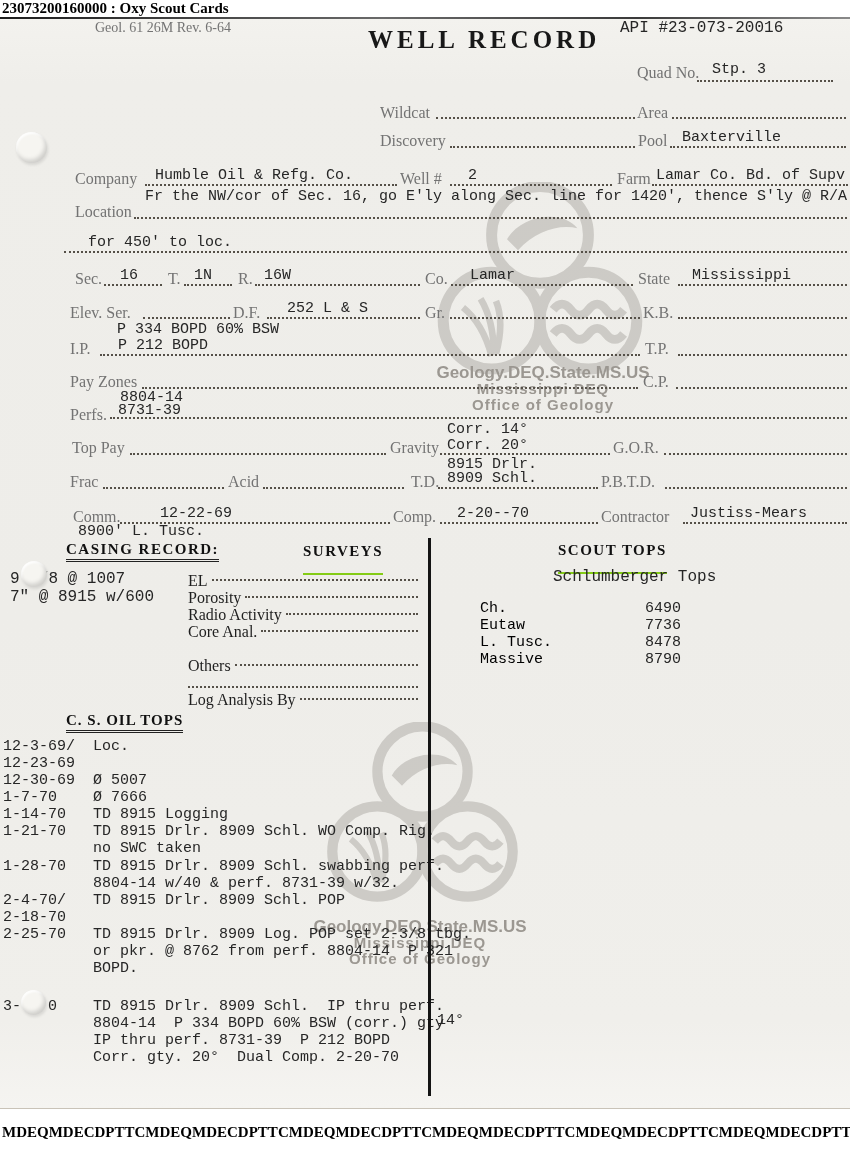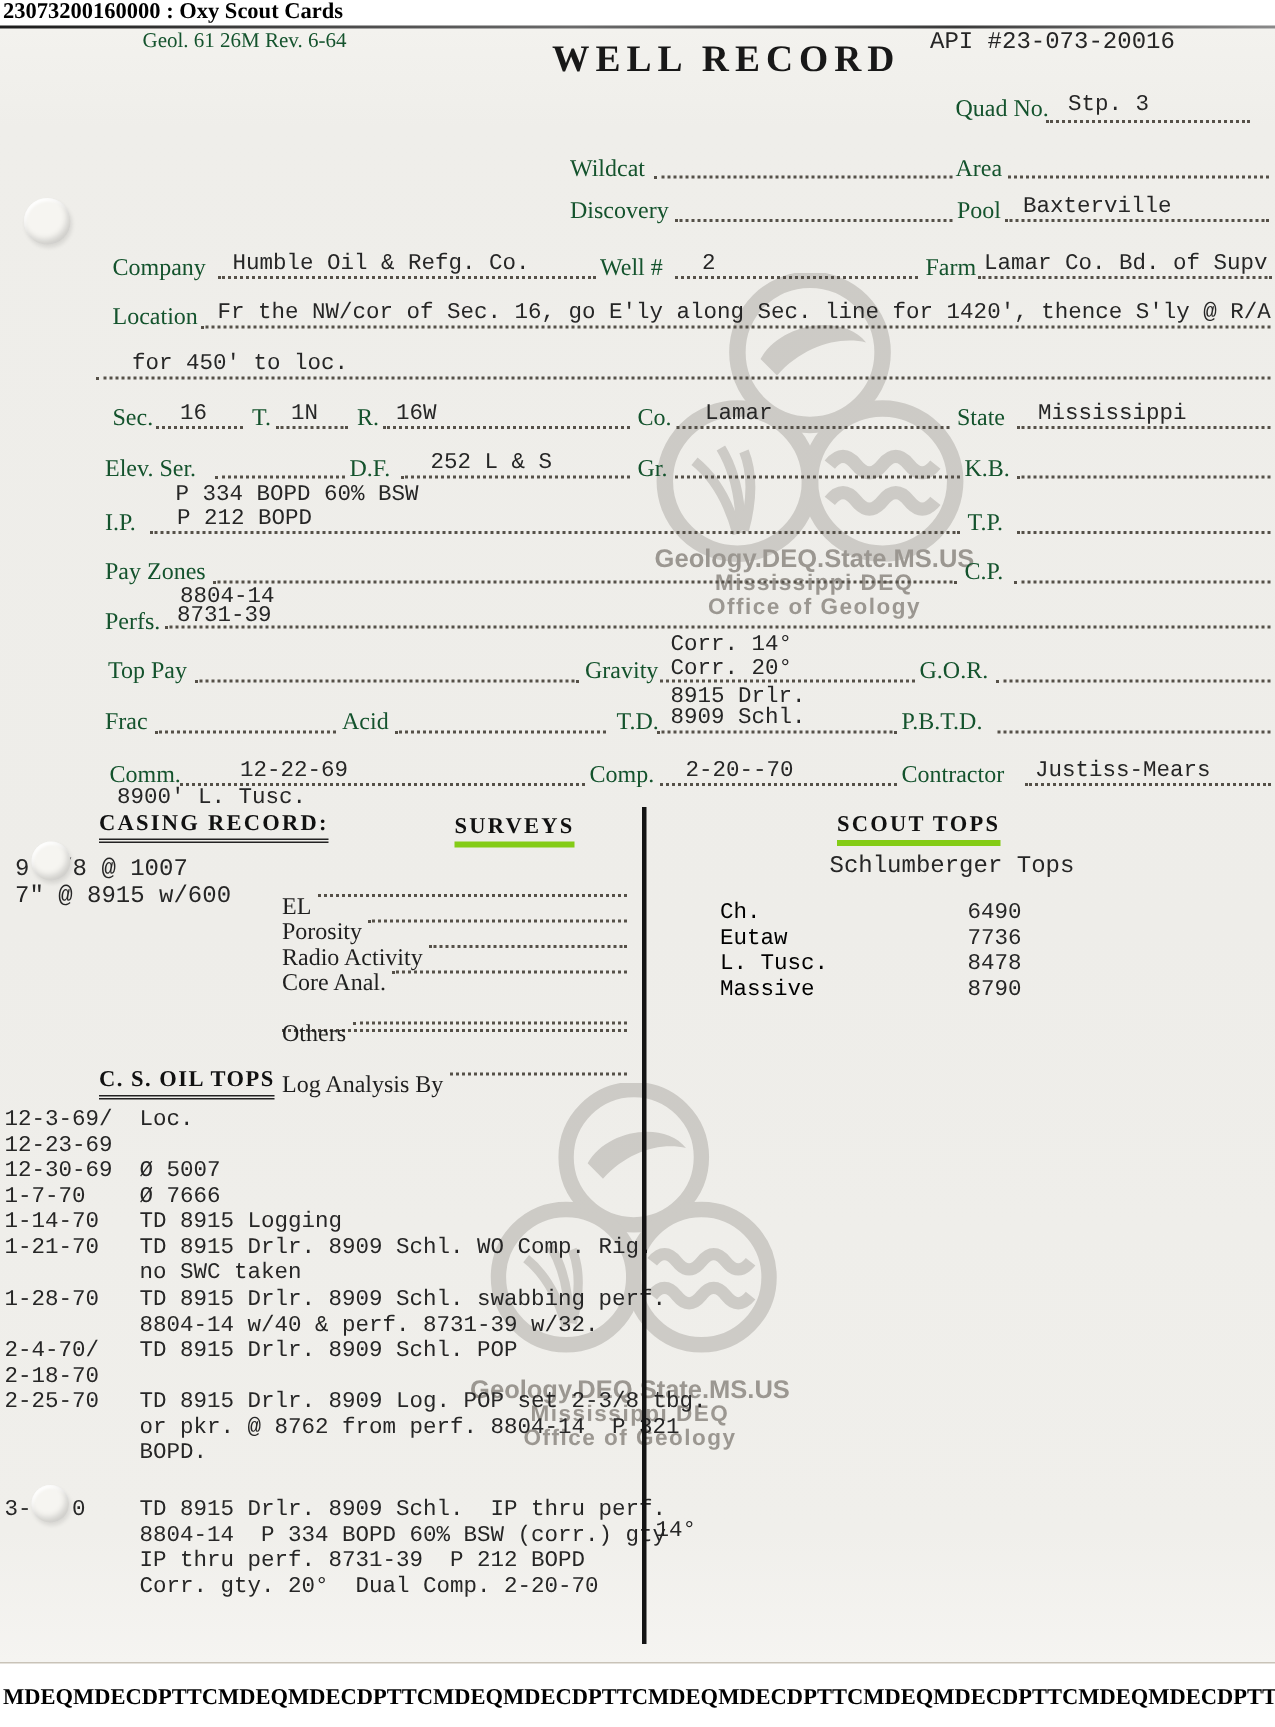--- a/index.html
+++ b/index.html
@@ -4,28 +4,28 @@
 <style>
   html,body{margin:0;padding:0;background:#ffffff;}
   #page{position:relative;width:850px;height:1151px;background:#ffffff;overflow:hidden;
         font-family:"Liberation Serif","DejaVu Serif",serif;color:#1f1f1f;}
   .paper{position:absolute;left:0;top:19px;width:850px;height:1089px;
          background:linear-gradient(180deg,#f3f2ee 0%,#efeeea 6%,#eeede9 55%,#f0efeb 92%,#f5f4f1 100%);
          border-bottom:1px solid #c9c3b8;}
   .topline{position:absolute;left:0;top:17px;width:850px;height:2px;
            background:linear-gradient(90deg,#1c1c1c,#6a6a6a 45%,#3a3a3a 75%,#8a8a8a);}
   .tb{position:absolute;top:0;font:bold 15px "Liberation Serif",serif;color:#000;white-space:pre;}
-  .lab{position:absolute;font:16px "Liberation Serif","DejaVu Serif",serif;color:#14532d;white-space:pre;z-index:3;}
+  .lab{position:absolute;font:16px "Liberation Serif","DejaVu Serif",serif;color:#737373;white-space:pre;z-index:3;}
   .ty{position:absolute;font:15px "Liberation Mono","DejaVu Sans Mono",monospace;color:#262626;white-space:pre;z-index:3;}
   .dl{position:absolute;height:0;border-bottom:2px dotted #555048;z-index:2;}
   .hd{position:absolute;font:bold 15px "Liberation Serif",serif;letter-spacing:1.5px;color:#111;
       border-bottom:3px double #222;padding-bottom:1px;z-index:3;white-space:pre;}
   .hd2{position:absolute;font:bold 15px "Liberation Serif",serif;letter-spacing:1.5px;color:#111;
-      border-bottom:4px solid #84cc16;padding-bottom:1px;z-index:3;white-space:pre;}
-  .srow{position:absolute;left:188px;width:230px;display:flex;align-items:flex-start;z-index:3;margin-top:24px;}
+      border-bottom:2px solid #84cc16;padding-bottom:13px;z-index:3;white-space:pre;}
+  .srow{position:absolute;left:188px;width:230px;display:flex;align-items:center;z-index:3;}
   .srow .sl{font:16px "Liberation Serif",serif;white-space:pre;}
   .srow .lead{flex:1;border-bottom:2px dotted #555048;margin:0 0 3px 4px;}
   .vdiv{position:absolute;left:428px;top:538px;width:3px;height:558px;background:#141414;z-index:5;}
   .tl{position:absolute;left:3px;z-index:3;}
   .tl .d{position:absolute;left:0;top:0;font:15px "Liberation Mono","DejaVu Sans Mono",monospace;color:#262626;white-space:pre;}
   .tl .t{position:absolute;left:90px;top:0;font:15px "Liberation Mono","DejaVu Sans Mono",monospace;color:#262626;white-space:pre;}
   .hole{position:absolute;border-radius:50%;background:#f6f5f1;z-index:6;
         box-shadow:inset -2px -3px 4px rgba(0,0,0,.16), inset 1px 2px 2px rgba(255,255,255,.9), 1px 2px 3px rgba(0,0,0,.10);}
   .wm{position:absolute;z-index:1;opacity:.55;}
   .wmtext{position:absolute;z-index:1;text-align:center;color:#9b9791;
@@ -107,21 +107,21 @@
   <span class="ty" style="left:155px;top:167px">Humble Oil &amp; Refg. Co.</span>
   <div class="dl" style="left:145px;top:184px;width:252px"></div>
   <span class="lab" style="left:400px;top:170px">Well #</span>
   <span class="ty" style="left:468px;top:167px">2</span>
   <div class="dl" style="left:450px;top:184px;width:162px"></div>
   <span class="lab" style="left:617px;top:170px">Farm</span>
   <span class="ty" style="left:656px;top:167px">Lamar Co. Bd. of Supv</span>
   <div class="dl" style="left:652px;top:184px;width:196px"></div>
 
   <span class="lab" style="left:75px;top:203px">Location</span>
-  <span class="ty" style="left:145px;top:200px">Fr the NW/cor of Sec. 16, go E'ly along Sec. line for 1420', thence S'ly @ R/A</span>
+  <span class="ty" style="left:145px;top:188px">Fr the NW/cor of Sec. 16, go E'ly along Sec. line for 1420', thence S'ly @ R/A</span>
   <div class="dl" style="left:134px;top:217px;width:713px"></div>
   <span class="ty" style="left:88px;top:234px">for 450' to loc.</span>
   <div class="dl" style="left:64px;top:251px;width:783px"></div>
 
   <span class="lab" style="left:75px;top:270px">Sec.</span>
   <span class="ty" style="left:120px;top:267px">16</span>
   <div class="dl" style="left:104px;top:284px;width:58px"></div>
   <span class="lab" style="left:168px;top:270px">T.</span>
   <span class="ty" style="left:194px;top:267px">1N</span>
   <div class="dl" style="left:184px;top:284px;width:48px"></div>

